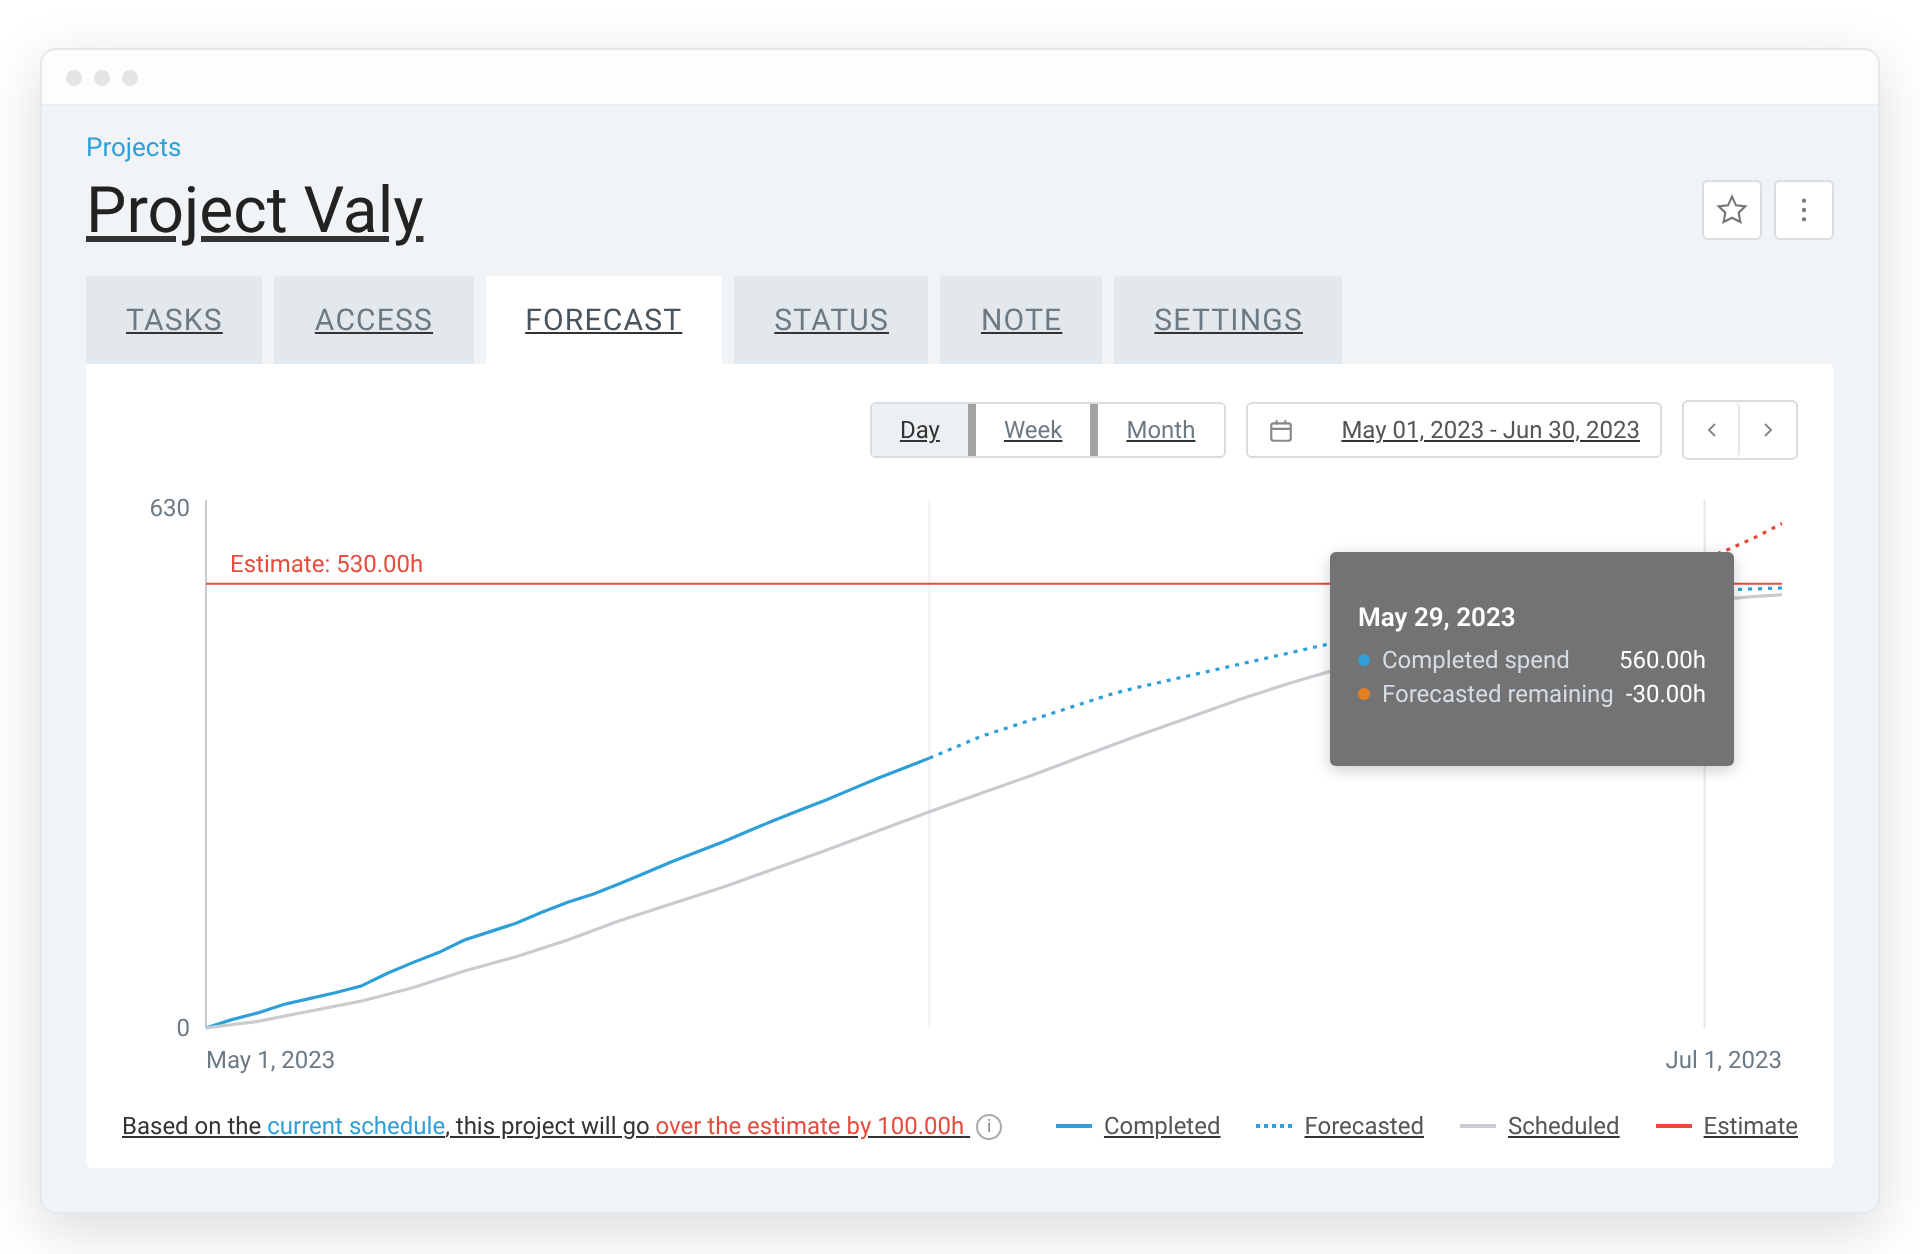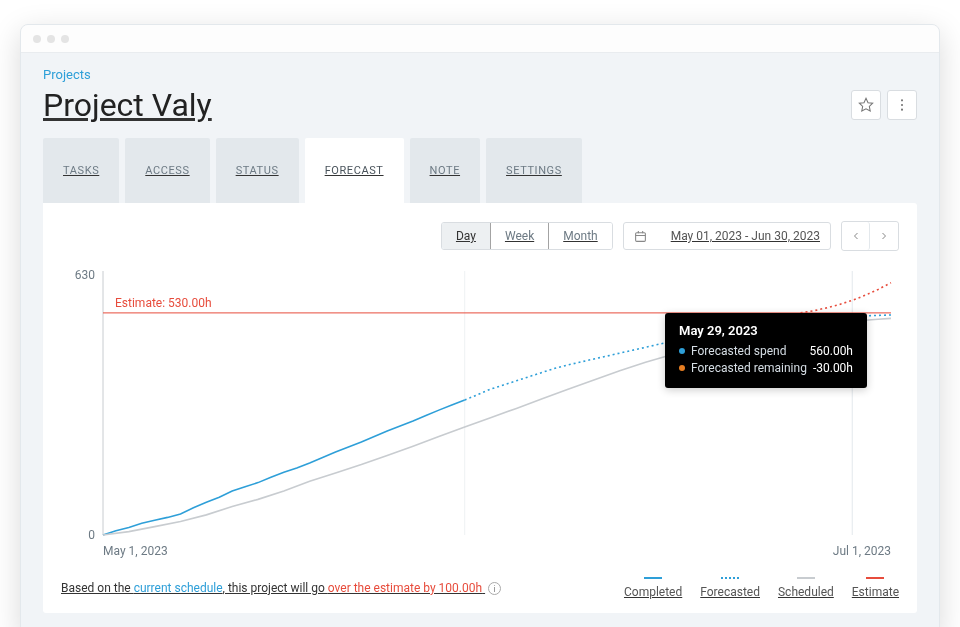--- a/index.html
+++ b/index.html
@@ -7,45 +7,45 @@
   .window { width: 920px; margin: 4px auto; background: #f1f4f7; border-radius: 8px; box-shadow: 0 8px 30px rgba(0,0,0,0.15); overflow: hidden; border: 1px solid #e3e8ec; text-decoration: underline; }
   .titlebar { height: 28px; background: #fdfdfd; display: flex; align-items: center; padding: 0 12px; gap: 6px; border-bottom: 1px solid #e9ecef; }
   .dot { width: 8px; height: 8px; border-radius: 50%; background: #e4e4e4; }
   .header { padding: 14px 22px 0 22px; }
   .breadcrumb { color: #2e9fd8; font-size: 13px; text-decoration: none; cursor: pointer; display: inline-block; margin-bottom: 4px; }
   .title-row { display: flex; align-items: center; justify-content: space-between; }
   .page-title { font-size: 32px; font-weight: 400; color: #222; }
   .title-actions { display: flex; gap: 6px; }
   .iconbtn { width: 30px; height: 30px; background: #fff; border: 1px solid #d9dde1; border-radius: 3px; display: flex; align-items: center; justify-content: center; cursor: pointer; color: #777; }
   .tabs { display: flex; gap: 6px; padding: 14px 22px 0 22px; }
-  .tab { background: #e3e8ec; color: #6d7a84; font-size: 11px; letter-spacing: 0.6px; padding: 26px 20px; border-radius: 2px 2px 0 0; cursor: pointer; position: relative; }
+  .tab { background: #e3e8ec; color: #6d7a84; font-size: 15px; letter-spacing: 0.6px; padding: 13px 20px; border-radius: 2px 2px 0 0; cursor: pointer; position: relative; }
   .tab.active { background: #fff; color: #4a545c; }
   .panel { background: #fff; margin: 0 22px 22px 22px; padding: 18px 18px 14px 18px; border-radius: 0 3px 3px 3px; }
   .controls { display: flex; justify-content: flex-end; gap: 10px; margin-bottom: 14px; align-items: center; }
   .seggroup { display: flex; border: 1px solid #d9dde1; border-radius: 3px; overflow: hidden; }
-  .segbtn { padding: 6px 14px; font-size: 12px; color: #6d7a84; background: #fff; cursor: pointer; border-right: 1px solid #a3a3a3; }
+  .segbtn { padding: 6px 14px; font-size: 12px; color: #6d7a84; background: #fff; cursor: pointer; border-right: 4px solid #a3a3a3; }
   .segbtn:last-child { border-right: none; }
   .segbtn.active { background: #edf0f2; color: #333; }
   .daterange { display: flex; align-items: center; gap: 24px; border: 1px solid #d9dde1; border-radius: 3px; padding: 6px 10px; font-size: 12px; color: #555; cursor: pointer; }
   .navbtn { width: 28px; height: 28px; border: 1px solid #d9dde1; border-radius: 3px; display: flex; align-items: center; justify-content: center; cursor: pointer; color: #888; background: #fff; }
   .chart-wrap { position: relative; }
   svg.chart { display: block; }
-  .tooltip { position: absolute; left: 604px; top: 48px; background: #000000; color: #fff; border-radius: 3px; padding: 10px 14px; font-size: 12px; min-width: 180px; box-shadow: 0 2px 8px rgba(0,0,0,0.2); }
+  .tooltip { position: absolute; left: 604px; top: 32px; background: #737373; color: #fff; border-radius: 3px; padding: 26px 14px; font-size: 12px; min-width: 180px; box-shadow: 0 2px 8px rgba(0,0,0,0.2); }
   .tooltip .tt-date { font-weight: 600; margin-bottom: 6px; font-size: 13px; }
   .tooltip .tt-row { display: flex; align-items: center; gap: 6px; margin-bottom: 3px; white-space: nowrap; }
   .tooltip .tt-dot { width: 6px; height: 6px; border-radius: 50%; flex-shrink: 0; }
   .tooltip .tt-label { flex: 1; color: #d5dde4; }
   .tooltip .tt-val { color: #fff; }
   .footer-row { display: flex; align-items: center; gap: 18px; padding-top: 12px; font-size: 12px; flex-wrap: wrap; }
   .insight { color: #333; }
   .insight .link { color: #2e9fd8; cursor: pointer; }
   .insight .over { color: #e74c3c; }
   .info-icon { display: inline-flex; width: 13px; height: 13px; border: 1px solid #aaa; border-radius: 50%; font-size: 9px; align-items: center; justify-content: center; color: #888; margin-left: 3px; vertical-align: middle; }
   .legend { display: flex; gap: 18px; align-items: center; margin-left: auto; }
-  .legend-item { display: flex; align-items: center; gap: 6px; color: #555; cursor: default; flex-direction: column; }
+  .legend-item { display: flex; align-items: center; gap: 6px; color: #555; cursor: default; }
   .legend-line { width: 18px; height: 0; border-top-width: 2px; border-top-style: solid; }
 </style>
 </head>
 <body>
 
 <div class="window">
   <div class="titlebar">
     <div class="dot"></div>
     <div class="dot"></div>
     <div class="dot"></div>
@@ -68,22 +68,22 @@
               <circle cx="12" cy="19" r="1.6"></circle>
             </svg>
         </div>
       </div>
     </div>
   </div>
 
   <div class="tabs" id="tabs">
       <div class="tab">TASKS</div>
       <div class="tab">ACCESS</div>
+      <div class="tab active">FORECAST</div>
       <div class="tab">STATUS</div>
-      <div class="tab active">FORECAST</div>
       <div class="tab">NOTE</div>
       <div class="tab">SETTINGS</div>
     </div>
 
   <div class="panel">
     <div class="controls">
       <div class="seggroup" id="gran">
           <div class="segbtn active">Day</div>
           <div class="segbtn">Week</div>
           <div class="segbtn">Month</div>
@@ -127,21 +127,21 @@
           <path d="M42 270 L54.91803278688525 265.8095238095238 L67.8360655737705 262.45714285714286 L80.75409836065575 258.26666666666665 L93.672131147541 255.33333333333334 L106.59016393442623 252.4 L119.50819672131148 249.04761904761904 L132.42622950819674 242.76190476190476 L145.344262295082 237.31428571428572 L158.2622950819672 232.28571428571428 L171.18032786885246 226 L184.0983606557377 221.8095238095238 L197.01639344262296 217.61904761904762 L209.93442622950818 212.17142857142858 L222.85245901639345 207.14285714285714 L235.77049180327867 202.95238095238096 L248.68852459016395 197.92380952380952 L261.60655737704917 192.47619047619048 L274.5245901639344 187.0285714285714 L287.44262295081967 182 L300.3606557377049 176.97142857142856 L313.27868852459017 171.52380952380952 L326.1967213114754 166.07619047619048 L339.11475409836066 161.04761904761904 L352.0327868852459 156.01904761904763 L364.95081967213116 150.57142857142856 L377.86885245901635 145.12380952380954 L390.78688524590166 140.0952380952381 L403.7049180327869 135.06666666666666 " fill="none" stroke="#2e9fd8" stroke-width="1.6"></path>
           <path d="M403.7049180327869 135.06666666666666 L416.6229508196721 129.61904761904762 L429.54098360655735 124.17142857142855 L442.45901639344265 119.98095238095237 L455.3770491803279 115.79047619047617 L468.29508196721315 111.6 L481.21311475409834 107.40952380952379 L494.1311475409836 103.21904761904761 L507.04918032786884 99.86666666666665 L519.967213114754 96.93333333333334 L532.8852459016393 94 L545.8032786885246 91.06666666666666 L558.7213114754098 88.13333333333333 L571.639344262295 85.20000000000002 L584.5573770491803 82.26666666666665 L597.4754098360655 79.33333333333334 L610.3934426229508 76.4 L623.3114754098361 73.46666666666667 L636.2295081967213 70.53333333333333 L649.1475409836065 67.6 L662.0655737704918 64.66666666666666 L674.983606557377 62.571428571428584 L687.9016393442623 60.47619047619048 L700.8196721311476 58.79999999999998 L713.7377049180327 57.12380952380951 L726.655737704918 55.866666666666674 L739.5737704918033 54.60952380952381 L752.4918032786885 53.35238095238097 L765.4098360655738 52.514285714285734 L778.327868852459 51.6761904761905 L791.2459016393442 51.25714285714284 L804.1639344262295 50.838095238095235 L817.0819672131147 50.4190476190476 L830 50 " fill="none" stroke="#2e9fd8" stroke-width="1.6" stroke-dasharray="2 3"></path>
           <path d="M42 270 L67.8360655737705 266.64761904761906 L93.672131147541 261.6190476190476 L119.50819672131148 256.5904761904762 L145.344262295082 249.88571428571427 L171.18032786885246 241.5047619047619 L197.01639344262296 234.38095238095238 L222.85245901639345 226 L248.68852459016395 216.36190476190475 L274.5245901639344 207.98095238095237 L300.3606557377049 199.6 L326.1967213114754 190.38095238095238 L352.0327868852459 181.16190476190474 L377.86885245901635 171.52380952380952 L403.7049180327869 161.8857142857143 L429.54098360655735 152.66666666666669 L455.3770491803279 143.44761904761904 L481.21311475409834 133.8095238095238 L507.04918032786884 124.17142857142855 L532.8852459016393 114.95238095238093 L558.7213114754098 105.73333333333332 L584.5573770491803 97.35238095238094 L610.3934426229508 89.8095238095238 L636.2295081967213 82.26666666666665 L662.0655737704918 75.14285714285714 L687.9016393442623 69.6952380952381 L713.7377049180327 65.50476190476189 L739.5737704918033 61.73333333333335 L765.4098360655738 58.79999999999998 L791.2459016393442 56.28571428571428 L817.0819672131147 54.190476190476204 L830 53.35238095238097 " fill="none" stroke="#c8ccd0" stroke-width="1.6"></path>
           <path d="M739.5737704918033 47.9047619047619 L752.4918032786885 45.809523809523824 L765.4098360655738 42.87619047619046 L778.327868852459 39.52380952380952 L791.2459016393442 35.33333333333334 L804.1639344262295 30.304761904761904 L817.0819672131147 24.43809523809523 L830 17.73333333333332 " fill="none" stroke="#e74c3c" stroke-width="1.6" stroke-dasharray="2 3"></path>
         </svg>
       <div class="tooltip">
         <div class="tt-date">May 29, 2023</div>
         <div id="tt-rows">
             <div class="tt-row">
               <span class="tt-dot" style="background:#2e9fd8"></span>
-              <span class="tt-label">Forecasted spend</span>
+              <span class="tt-label">Completed spend</span>
               <span class="tt-val">560.00h</span>
             </div>
             <div class="tt-row">
               <span class="tt-dot" style="background:#e67e22"></span>
               <span class="tt-label">Forecasted remaining</span>
               <span class="tt-val">-30.00h</span>
             </div>
           </div>
       </div>
     </div>

